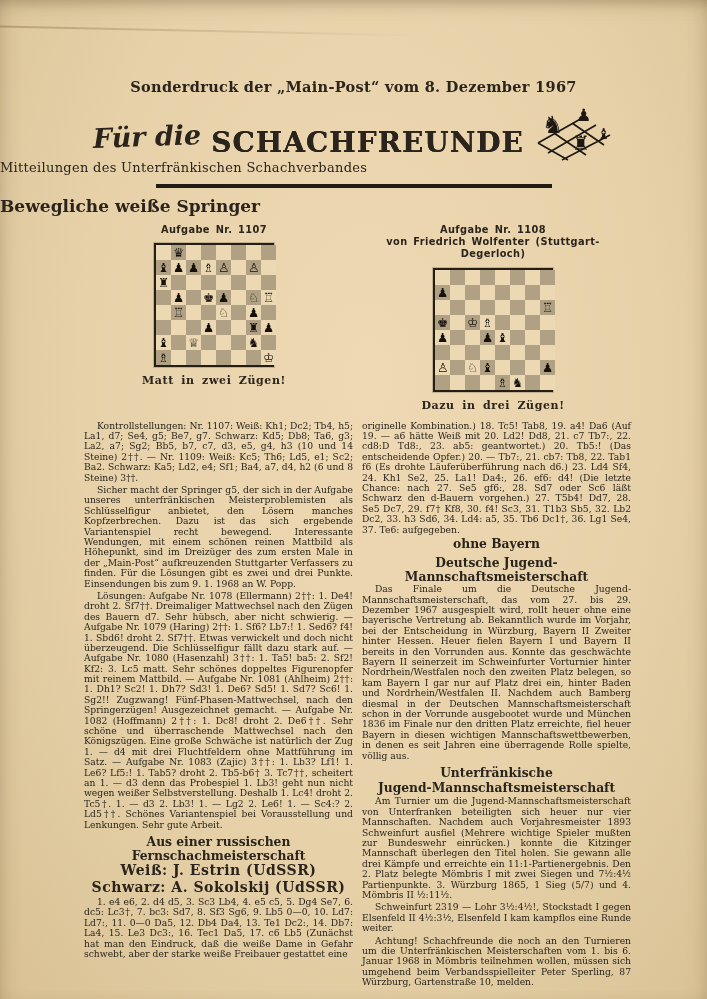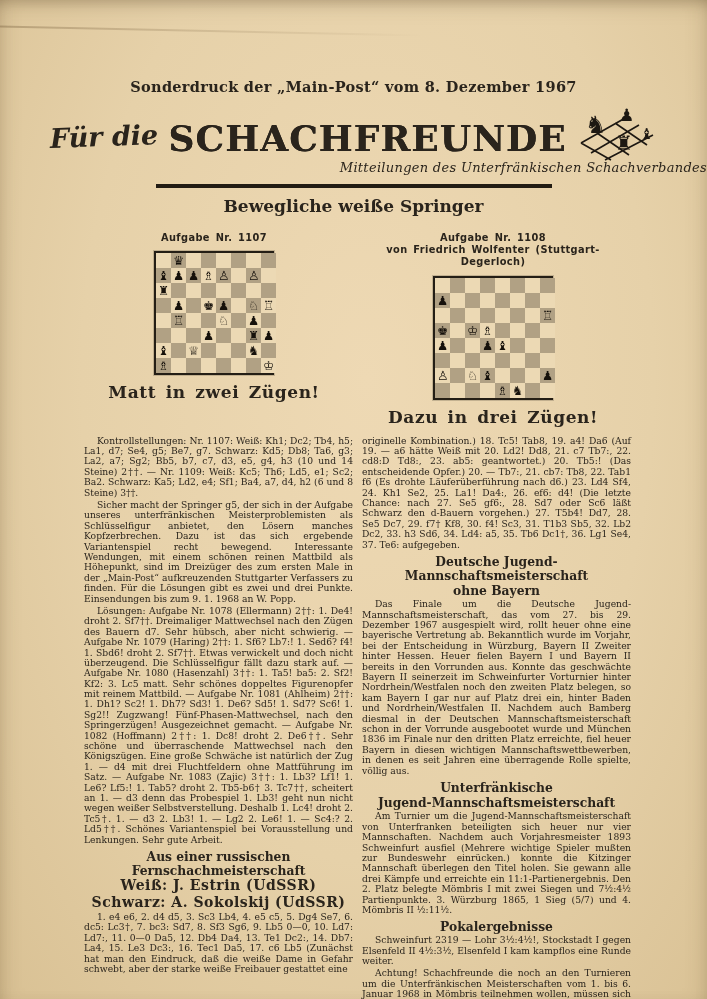--- a/index.html
+++ b/index.html
@@ -30,50 +30,50 @@
   }
   .masthead {
     display:flex; justify-content:center; align-items:flex-end;
     margin-top:8px; gap:10px;
   }
   .masthead-script {
     font-style:italic; font-weight:bold; font-size:27px; padding-bottom:7px;
     transform:rotate(-2deg);
   }
   .masthead-title {
-    font-weight:bold; font-size:36px; letter-spacing:1px;
+    font-weight:bold; font-size:28px; letter-spacing:1px;
     text-shadow:0 0 .4px #1d1812;
   }
   .masthead-logo { width:80px; height:58px; margin-bottom:-2px; }
   .masthead-logo text { font-family:"DejaVu Sans", sans-serif; fill:#1d1812; }
   .masthead-logo path { stroke:#1d1812; stroke-width:1.6; fill:none; }
   .subtitle {
-    text-align:right; font-style:italic; font-size:13px;
+    text-align:left; font-size:13px;
     margin-top:1px; letter-spacing:.3px;
   }
   .rule { width:396px; height:4px; background:#221c13; margin:9px auto 0; }
-  .section-title { text-align:center; font-weight:bold; font-size:17px; margin-top:8px; }
-  .problems { display:flex; justify-content:space-between; padding:0 80px; margin-top:16px; }
+  .section-title { font-weight:bold; font-size:17px; margin-top:8px; }
+  .problems { display:flex; justify-content:space-between; padding:0 80px; margin-top:8px; }
   .problem { width:268px; text-align:center; }
   .problem-title, .problem-author {
     font-family:"DejaVu Sans", sans-serif; font-size:9.8px; font-weight:bold;
     letter-spacing:.4px; word-spacing:2px; line-height:1.25;
   }
   .board {
     display:grid; grid-template-columns:repeat(8,15px); grid-auto-rows:15px;
     width:120px; margin:7px auto 0;
     border:2px solid #241e15; box-shadow:0 0 0 1px rgba(36,30,21,.2);
   }
   .sq {
     font-family:"DejaVu Sans", sans-serif; font-size:12.5px; line-height:15px;
     text-align:center; color:#16110b; overflow:hidden;
   }
   .sq.light { background:var(--board_light,#ecd9b4); }
   .sq.dark  { background:var(--board_dark,#b1a184); }
-  .problem-caption { font-weight:bold; font-size:17px; margin-top:7px; letter-spacing:.6px; word-spacing:3px; }
+  .problem-caption { font-weight:bold; font-size:11px; margin-top:7px; letter-spacing:.6px; word-spacing:3px; }
   .columns { display:flex; gap:9px; padding:0 76px 0 84px; margin-top:9px; }
   .col { width:270px; font-size:9.2px; line-height:1.13; text-align:justify; }
   .col p { margin:0 0 2px; text-indent:13px; }
   .col p.noindent { text-indent:0; }
   .h1 {
     font-weight:bold; font-size:12.3px; text-align:center; line-height:1.12;
     margin:5px 0 1px;
   }
   .h1.tight { margin:0 0 2px; }
   .bold-center { font-weight:bold; text-align:center; font-size:14px; letter-spacing:.5px; margin:1px 0; }
@@ -254,26 +254,25 @@
       <p>Kontrollstellungen: Nr. 1107: Weiß: Kh1; Dc2; Tb4, h5; La1, d7; Se4, g5; Be7, g7. Schwarz: Kd5; Db8; Ta6, g3; La2, a7; Sg2; Bb5, b7, c7, d3, e5, g4, h3 (10 und 14 Steine) 2††. — Nr. 1109: Weiß: Kc5; Th6; Ld5, e1; Sc2; Ba2. Schwarz: Ka5; Ld2, e4; Sf1; Ba4, a7, d4, h2 (6 und 8 Steine) 3††.</p>
       <p>Sicher macht der Springer g5, der sich in der Aufgabe unseres unterfränkischen Meisterproblemisten als Schlüsselfigur anbietet, den Lösern manches Kopfzerbrechen. Dazu ist das sich ergebende Variantenspiel recht bewegend. Interessante Wendungen, mit einem schönen reinen Mattbild als Höhepunkt, sind im Dreizüger des zum ersten Male in der „Main-Post“ aufkreuzenden Stuttgarter Verfassers zu finden. Für die Lösungen gibt es zwei und drei Punkte. Einsendungen bis zum 9. 1. 1968 an W. Popp.</p>
       <p>Lösungen: Aufgabe Nr. 1078 (Ellermann) 2††: 1. De4! droht 2. Sf7††. Dreimaliger Mattwechsel nach den Zügen des Bauern d7. Sehr hübsch, aber nicht schwierig. — Aufgabe Nr. 1079 (Haring) 2††: 1. Sf6? Lb7:! 1. Sed6? f4! 1. Sbd6! droht 2. Sf7††. Etwas verwickelt und doch nicht überzeugend. Die Schlüsselfigur fällt dazu stark auf. — Aufgabe Nr. 1080 (Hasenzahl) 3††: 1. Ta5! ba5: 2. Sf2! Kf2: 3. Lc5 matt. Sehr schönes doppeltes Figurenopfer mit reinem Mattbild. — Aufgabe Nr. 1081 (Ahlheim) 2††: 1. Dh1? Sc2! 1. Dh7? Sd3! 1. De6? Sd5! 1. Sd7? Sc6! 1. Sg2!! Zugzwang! Fünf-Phasen-Mattwechsel, nach den Springerzügen! Ausgezeichnet gemacht. — Aufgabe Nr. 1082 (Hoffmann) 2††: 1. Dc8! droht 2. De6††. Sehr schöne und überraschende Mattwechsel nach den Königszügen. Eine große Schwäche ist natürlich der Zug 1. — d4 mit drei Fluchtfeldern ohne Mattführung im Satz. — Aufgabe Nr. 1083 (Zajic) 3††: 1. Lb3? Lf1! 1. Le6? Lf5:! 1. Tab5? droht 2. Tb5-b6† 3. Tc7††, scheitert an 1. — d3 denn das Probespiel 1. Lb3! geht nun nicht wegen weißer Selbstverstellung. Deshalb 1. Lc4! droht 2. Tc5†. 1. — d3 2. Lb3! 1. — Lg2 2. Le6! 1. — Sc4:? 2. Ld5††. Schönes Variantenspiel bei Vorausstellung und Lenkungen. Sehr gute Arbeit.</p>
       <div class="h1">Aus einer russischen Fernschachmeisterschaft</div>
       <div class="bold-center">Weiß: J. Estrin (UdSSR)</div>
       <div class="bold-center">Schwarz: A. Sokolskij (UdSSR)</div>
       <p>1. e4 e6, 2. d4 d5, 3. Sc3 Lb4, 4. e5 c5, 5. Dg4 Se7, 6. dc5: Lc3†, 7. bc3: Sd7, 8. Sf3 Sg6, 9. Lb5 0—0, 10. Ld7: Ld7:, 11. 0—0 Da5, 12. Db4 Da4, 13. Te1 Dc2:, 14. Db7: La4, 15. Le3 Dc3:, 16. Tec1 Da5, 17. c6 Lb5 (Zunächst hat man den Eindruck, daß die weiße Dame in Gefahr schwebt, aber der starke weiße Freibauer gestattet eine</p>
     </div>
     <div class="col">
       <p class="noindent">originelle Kombination.) 18. Tc5! Tab8, 19. a4! Da6 (Auf 19. — a6 hätte Weiß mit 20. Ld2! Dd8, 21. c7 Tb7:, 22. cd8:D Td8:, 23. ab5: geantwortet.) 20. Tb5:! (Das entscheidende Opfer.) 20. — Tb7:, 21. cb7: Tb8, 22. Tab1 f6 (Es drohte Läuferüberführung nach d6.) 23. Ld4 Sf4, 24. Kh1 Se2, 25. La1! Da4:, 26. ef6: d4! (Die letzte Chance: nach 27. Se5 gf6:, 28. Sd7 oder Sc6 läßt Schwarz den d-Bauern vorgehen.) 27. T5b4! Dd7, 28. Se5 Dc7, 29. f7† Kf8, 30. f4! Sc3, 31. T1b3 Sb5, 32. Lb2 Dc2, 33. h3 Sd6, 34. Ld4: a5, 35. Tb6 Dc1†, 36. Lg1 Se4, 37. Te6: aufgegeben.</p>
+      <div class="h1 tight">ohne Bayern</div>
       <div class="h1">Deutsche Jugend-Mannschaftsmeisterschaft</div>
-      <div class="h1 tight">ohne Bayern</div>
       <p>Das Finale um die Deutsche Jugend-Mannschaftsmeisterschaft, das vom 27. bis 29. Dezember 1967 ausgespielt wird, rollt heuer ohne eine bayerische Vertretung ab. Bekanntlich wurde im Vorjahr, bei der Entscheidung in Würzburg, Bayern II Zweiter hinter Hessen. Heuer fielen Bayern I und Bayern II bereits in den Vorrunden aus. Konnte das geschwächte Bayern II seinerzeit im Schweinfurter Vorturnier hinter Nordrhein/Westfalen noch den zweiten Platz belegen, so kam Bayern I gar nur auf Platz drei ein, hinter Baden und Nordrhein/Westfalen II. Nachdem auch Bamberg diesmal in der Deutschen Mannschaftsmeisterschaft schon in der Vorrunde ausgebootet wurde und München 1836 im Finale nur den dritten Platz erreichte, fiel heuer Bayern in diesen wichtigen Mannschaftswettbewerben, in denen es seit Jahren eine überragende Rolle spielte, völlig aus.</p>
       <div class="h1">Unterfränkische</div>
       <div class="h1 tight">Jugend-Mannschaftsmeisterschaft</div>
       <p>Am Turnier um die Jugend-Mannschaftsmeisterschaft von Unterfranken beteiligten sich heuer nur vier Mannschaften. Nachdem auch Vorjahresmeister 1893 Schweinfurt ausfiel (Mehrere wichtige Spieler mußten zur Bundeswehr einrücken.) konnte die Kitzinger Mannschaft überlegen den Titel holen. Sie gewann alle drei Kämpfe und erreichte ein 11:1-Partienergebnis. Den 2. Platz belegte Mömbris I mit zwei Siegen und 7½:4½ Partienpunkte. 3. Würzburg 1865, 1 Sieg (5/7) und 4. Mömbris II ½:11½.</p>
-      <div class="h1">Pokalergebnisse</div>
       <p>Schweinfurt 2319 — Lohr 3½:4½!, Stockstadt I gegen Elsenfeld II 4½:3½, Elsenfeld I kam kampflos eine Runde weiter.</p>
       <p>Achtung! Schachfreunde die noch an den Turnieren um die Unterfränkischen Meisterschaften vom 1. bis 6. Januar 1968 in Mömbris teilnehmen wollen, müssen sich umgehend beim Verbandsspielleiter Peter Sperling, 87 Würzburg, Gartenstraße 10, melden.</p>
     </div>
   </div>
 
   <div class="edge-shadow"></div>
 </div>
 
 </body></html>

